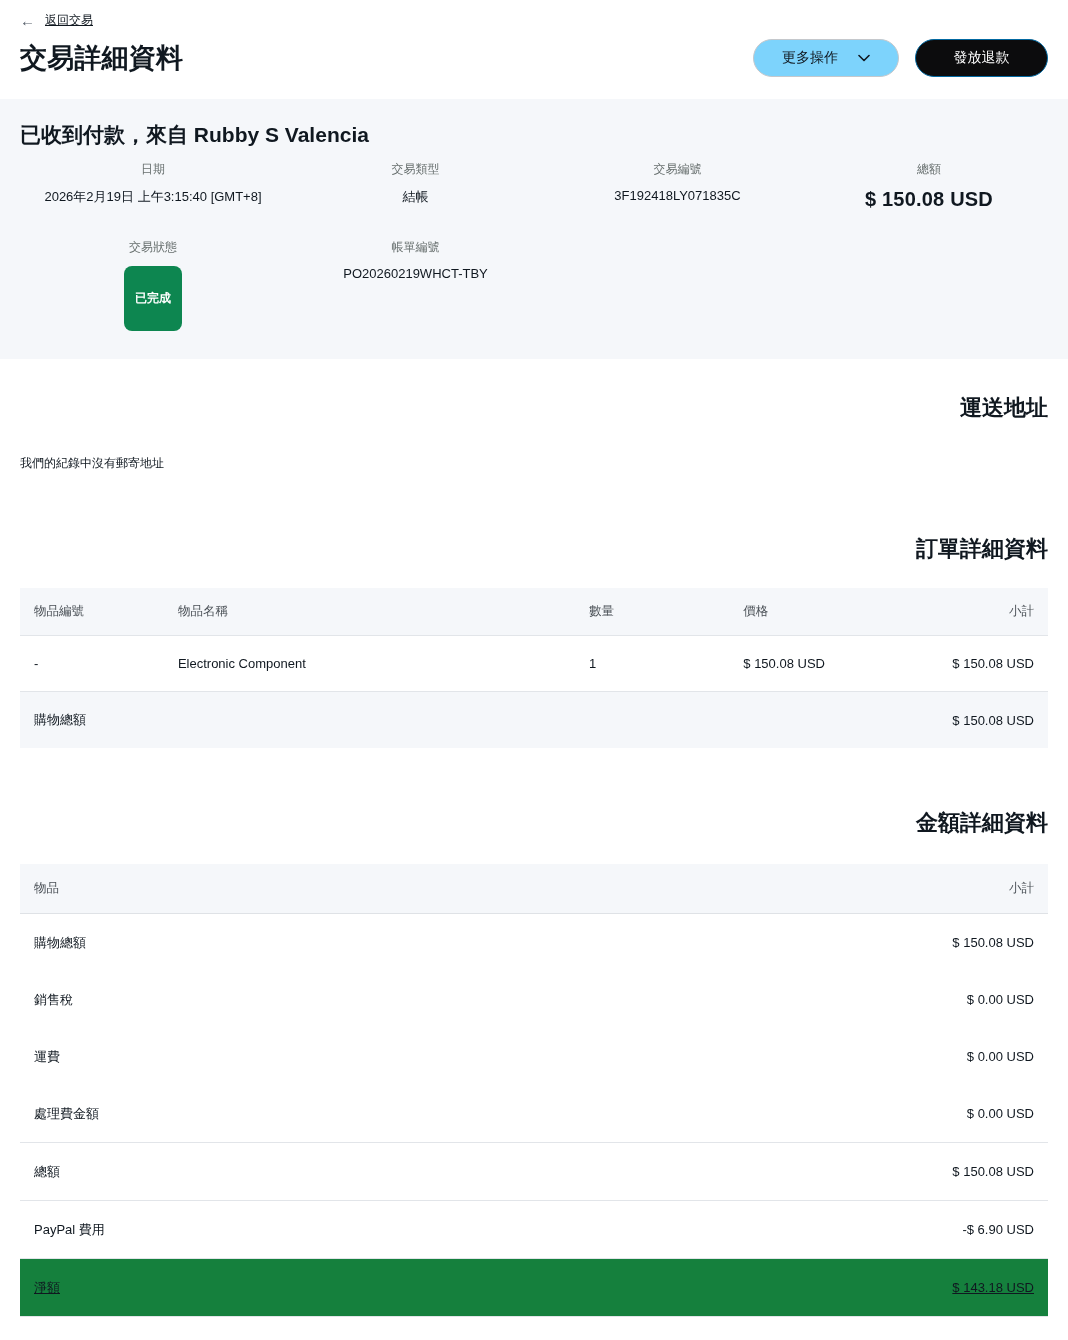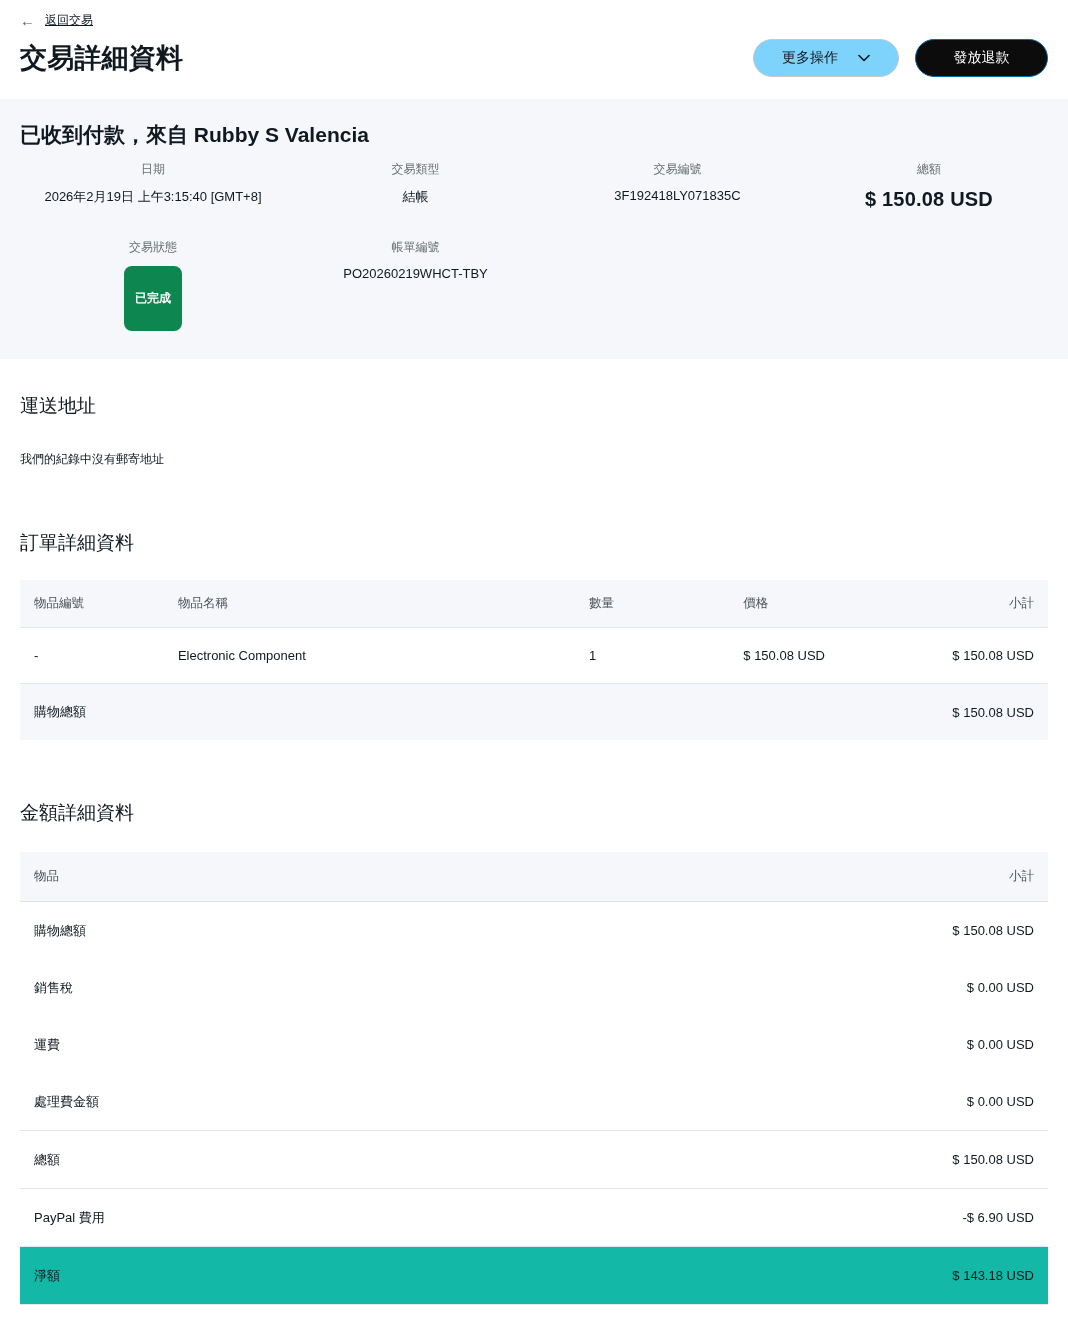--- a/index.html
+++ b/index.html
@@ -51,21 +51,21 @@
   .field-label { font-size: 12px; color: #68706f; margin-bottom: 10px; }
   .field-value { font-size: 13px; color: #101820; }
   .field-value.big { font-size: 20px; font-weight: 700; letter-spacing: 0.2px; }
   .status-badge {
     display: inline-block; background: #0d8650; color: #ffffff;
     font-size: 12px; font-weight: 700; padding: 24px 11px; border-radius: 8px;
   }
 
   
   .section { margin: 0 20px; }
-  .section-title { font-size: 19px; font-weight: 400; }
+  .section-title { font-size: 22px; font-weight: 700; text-align: right; }
   .shipping-section { margin-top: 34px; }
   .shipping-text { font-size: 12px; margin-top: 32px; color: #101820; }
 
   .order-section { margin-top: 62px; }
   .amounts-section { margin-top: 60px; }
 
   table { width: 100%; border-collapse: collapse; }
   .order-table { margin-top: 24px; }
   .order-table th {
     background: #f5f7fa; font-weight: 400; font-size: 12.5px; color: #4a5056;
@@ -87,21 +87,21 @@
   .amounts-table th {
     background: #f5f7fa; font-weight: 400; font-size: 12.5px; color: #4a5056;
     padding: 16px 14px; border-bottom: 1px solid #dfe2e6;
   }
   .amounts-table th.left { text-align: left; }
   .amounts-table th.right { text-align: right; }
   .amounts-table td { font-size: 13px; padding: 19.5px 14px; }
   .amounts-table td.right { text-align: right; }
   .amounts-table tr.row-sep td { border-top: 1px solid #e2e5e9; }
   .amounts-table tr.row-net td {
-    background: #14b8a6; border-top: 1px solid #e2e5e9; border-bottom: 1px solid #e2e5e9;
+    background: #15803d; border-top: 1px solid #e2e5e9; border-bottom: 1px solid #e2e5e9; text-decoration: underline;
   }
 </style>
 </head>
 <body>
 
 <div class="top-header">
   <div class="back-row">
     <span class="back-arrow">←</span>
     <a class="back-link">返回交易</a>
   </div>

